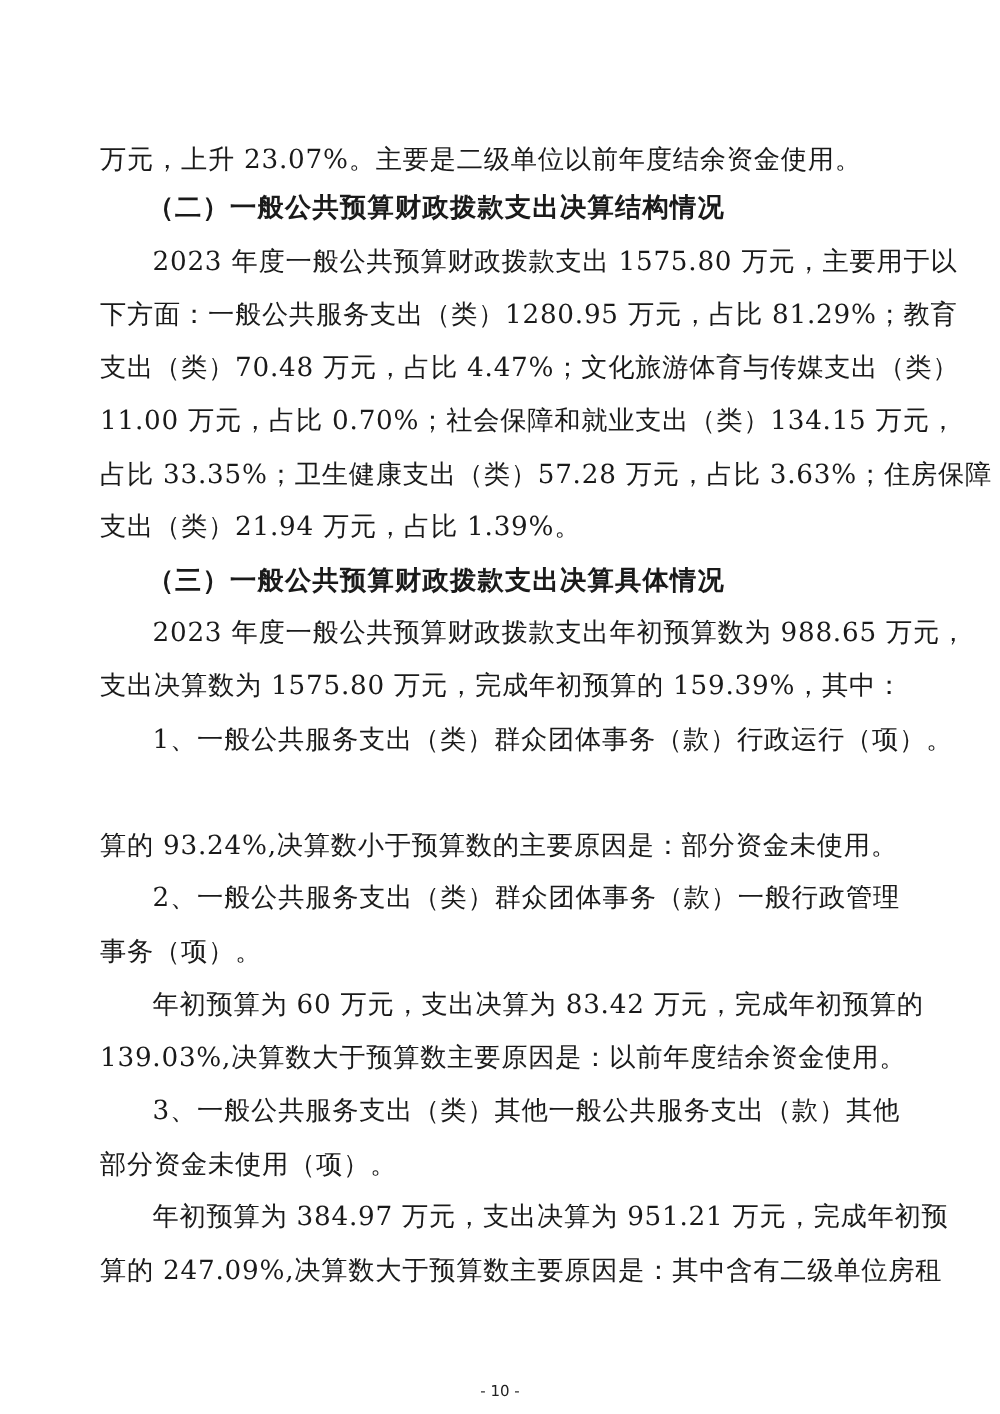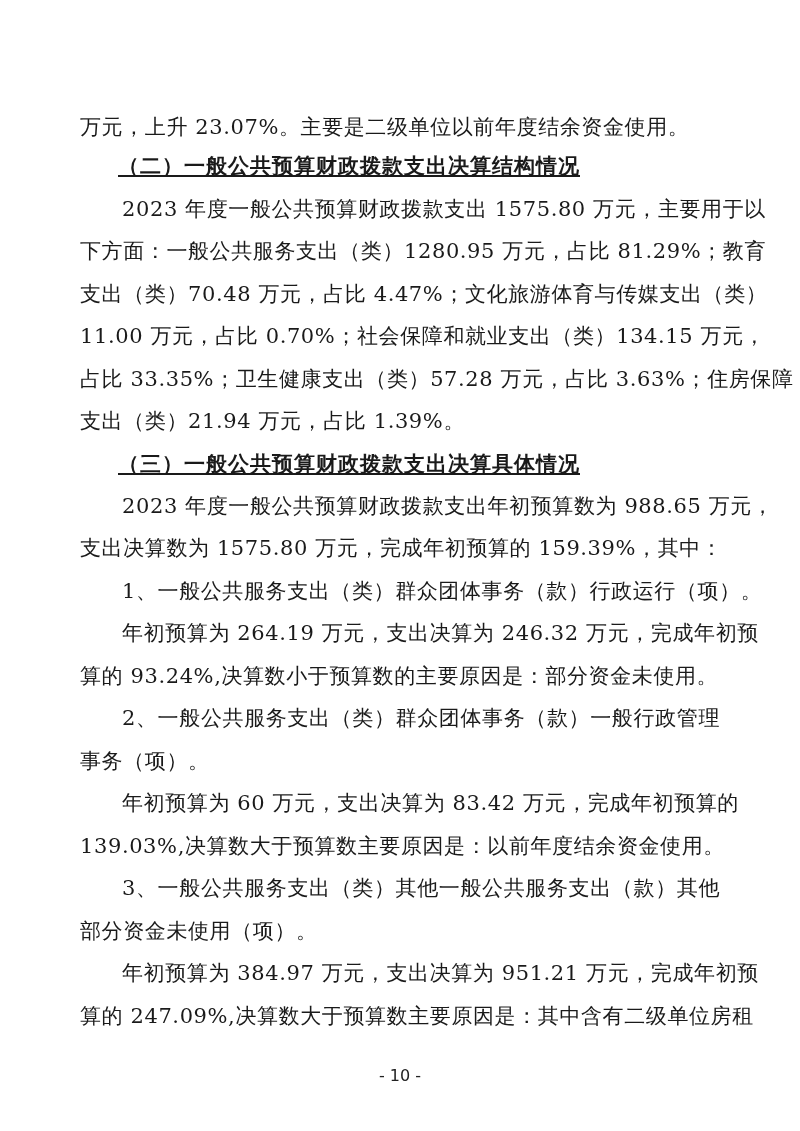--- a/index.html
+++ b/index.html
@@ -3,42 +3,41 @@
 <meta charset="utf-8">
 <style>
   html, body { margin: 0; padding: 0; background: #ffffff; }
   body { width: 800px; height: 1131px; position: relative; overflow: hidden;
          font-family: "DejaVu Serif", "Liberation Serif", serif; color: #1a1a1a; }
   .page { position: absolute; left: 0; top: 0; width: 656px; height: 1131px; }
   .line { position: absolute; left: 80px; width: 640px; font-size: 21px; line-height: 30px;
           white-space: nowrap; letter-spacing: 0.6px; }
   .indent { left: 122px; width: 598px; }
   .heading { font-family: "DejaVu Sans", "Liberation Sans", sans-serif; font-weight: bold;
-             left: 118px; letter-spacing: 1px; text-decoration: underline; }
+             left: 118px; letter-spacing: 1px; }
   .justify { text-align: justify; text-align-last: justify; }
-  .footer { position: absolute; top: 1066px; left: 0; width: 800px; text-align: center;
-            font-size: 16px; font-family: "DejaVu Sans", "Liberation Sans", sans-serif; color: #222; }
+  .footer { position: absolute; top: 1106px; left: 0; width: 800px; text-align: center;
+            font-size: 12px; font-family: "DejaVu Sans", "Liberation Sans", sans-serif; color: #222; }
 </style>
 </head>
 <body>
 
 <div class="page">
   <div class="line" style="top:112px">万元，上升 23.07%。主要是二级单位以前年度结余资金使用。</div>
   <div class="line heading" style="top:151px">（二）一般公共预算财政拨款支出决算结构情况</div>
   <div class="line indent justify" style="top:194px">2023 年度一般公共预算财政拨款支出 1575.80 万元，主要用于以</div>
   <div class="line justify" style="top:236px">下方面：一般公共服务支出（类）1280.95 万元，占比 81.29%；教育</div>
   <div class="line justify" style="top:279px">支出（类）70.48 万元，占比 4.47%；文化旅游体育与传媒支出（类）</div>
   <div class="line justify" style="top:321px">11.00 万元，占比 0.70%；社会保障和就业支出（类）134.15 万元，</div>
   <div class="line justify" style="top:364px">占比 33.35%；卫生健康支出（类）57.28 万元，占比 3.63%；住房保障</div>
   <div class="line" style="top:406px">支出（类）21.94 万元，占比 1.39%。</div>
   <div class="line heading" style="top:449px">（三）一般公共预算财政拨款支出决算具体情况</div>
   <div class="line indent justify" style="top:491px">2023 年度一般公共预算财政拨款支出年初预算数为 988.65 万元，</div>
   <div class="line" style="top:533px">支出决算数为 1575.80 万元，完成年初预算的 159.39%，其中：</div>
   <div class="line indent justify" style="top:576px">1、一般公共服务支出（类）群众团体事务（款）行政运行（项）。</div>
-  <div class="line indent justify" style="top:618px">年初预算为 264.19 万元，支出决算为 246.32 万元，完成年初预</div>
   <div class="line" style="top:661px">算的 93.24%,决算数小于预算数的主要原因是：部分资金未使用。</div>
   <div class="line indent justify" style="top:703px">2、一般公共服务支出（类）群众团体事务（款）一般行政管理</div>
   <div class="line" style="top:746px">事务（项）。</div>
   <div class="line indent justify" style="top:788px">年初预算为 60 万元，支出决算为 83.42 万元，完成年初预算的</div>
   <div class="line" style="top:831px">139.03%,决算数大于预算数主要原因是：以前年度结余资金使用。</div>
   <div class="line indent justify" style="top:873px">3、一般公共服务支出（类）其他一般公共服务支出（款）其他</div>
   <div class="line" style="top:916px">部分资金未使用（项）。</div>
   <div class="line indent justify" style="top:958px">年初预算为 384.97 万元，支出决算为 951.21 万元，完成年初预</div>
   <div class="line justify" style="top:1001px">算的 247.09%,决算数大于预算数主要原因是：其中含有二级单位房租</div>
   <div class="footer">- 10 -</div>

